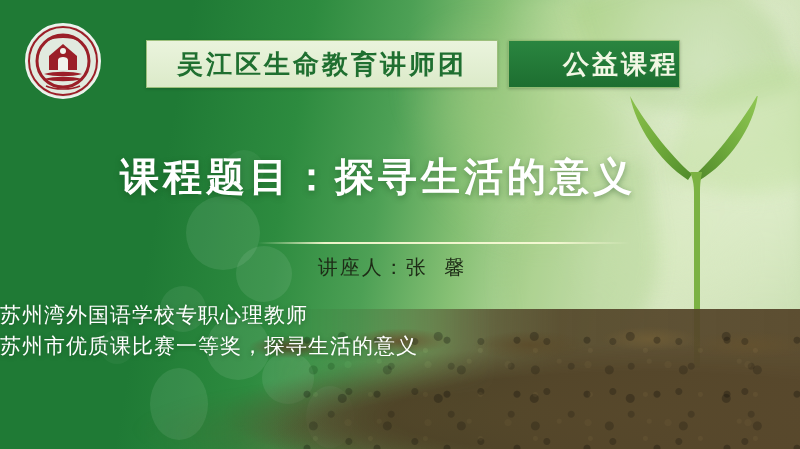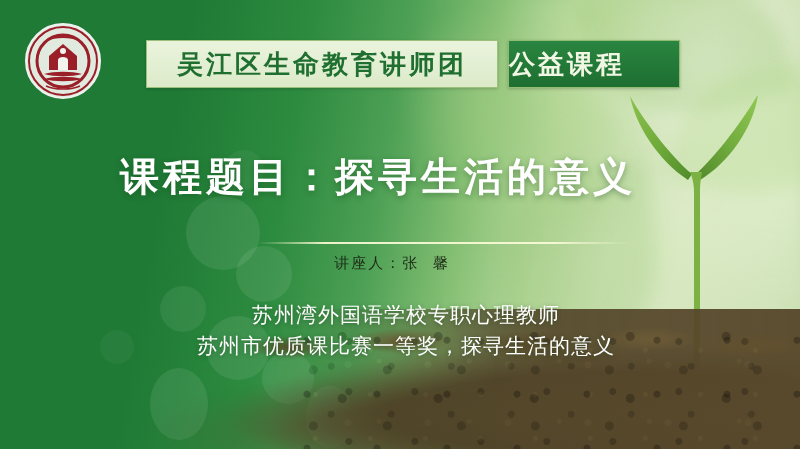--- a/index.html
+++ b/index.html
@@ -112,21 +112,21 @@
   .banner-light .txt{
     font-family:"DejaVu Serif","Liberation Serif",serif;
     font-weight:bold;
     font-size:26px; letter-spacing:3px; color:#1f6f30;
     white-space:nowrap;
   }
   .banner-dark{
     position:absolute; left:508px; top:40px; width:172px; height:48px;
     background:linear-gradient(180deg,#2a8540,#1d6e30);
     border:1px solid #8fbb72;
-    display:flex; align-items:center; justify-content:flex-start;
+    display:flex; align-items:center; justify-content:flex-end;
     box-shadow:0 1px 3px rgba(0,0,0,.22);
   }
   .banner-dark .txt{
     font-family:"DejaVu Serif","Liberation Serif",serif;
     font-weight:bold;
     font-size:26px; letter-spacing:3px; color:#f2f7e4;
     white-space:nowrap;
   }
 
   
@@ -146,28 +146,27 @@
   .divider{
     position:absolute; left:258px; top:242px; width:372px; height:2px;
     background:linear-gradient(90deg, rgba(245,248,214,0) 0%, rgba(246,248,208,.95) 18%, rgba(248,250,214,.95) 80%, rgba(248,250,214,0) 100%);
   }
 
   
   .speaker{
     position:absolute; left:0; top:254px; width:760px;
     text-align:center;
     font-family:"DejaVu Sans","Liberation Sans",sans-serif;
-    font-size:15px; letter-spacing:2px; color:#1d2b16;
+    font-size:20px; letter-spacing:2px; color:#1d2b16;
     white-space:pre;
     padding-left:24px;
   }
 
   .credits{
-    position:absolute; left:17px; top:300px; width:778px;
-    text-align:center;
+    position:absolute; left:0; top:300px; width:778px;
   }
   .credits .line{
     font-family:"DejaVu Sans","Liberation Sans",sans-serif;
     font-size:21px; letter-spacing:1px;
     color:#ffffff;
     text-shadow:0 1px 4px rgba(25,60,25,.5);
     line-height:31px;
     white-space:nowrap;
   }
 </style>

